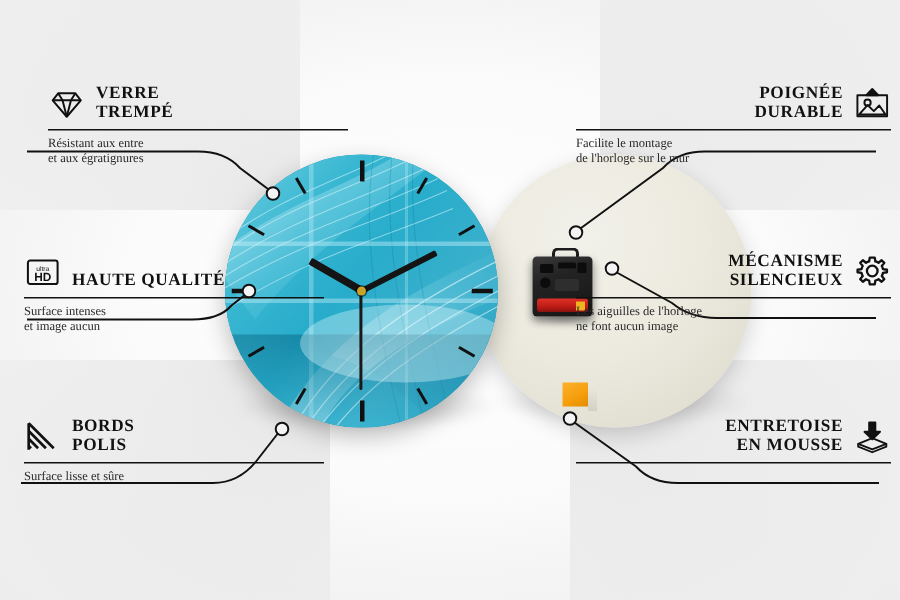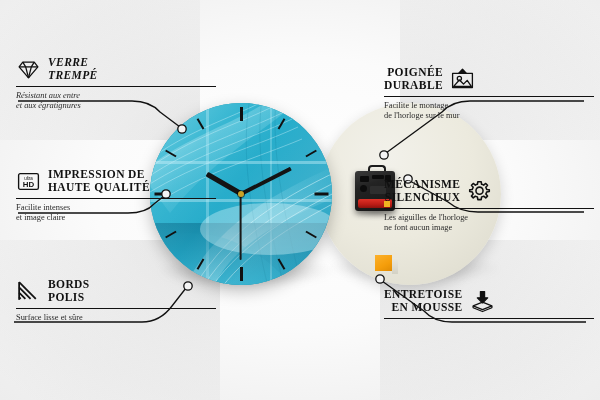--- a/index.html
+++ b/index.html
@@ -80,37 +80,37 @@
   .foam-side{position:absolute;left:242px;top:155px;width:6px;height:16px;
     background:linear-gradient(180deg,#e9e7dc,#d3d1c4);}
 
   
   #lines{position:absolute;left:0;top:0;width:600px;height:400px;pointer-events:none;}
 
   
   .feature{position:absolute;width:200px;}
   .feature .head{display:flex;align-items:center;gap:7px;}
   .feature.left .head{justify-content:flex-start;}
-  .feature.right .head{margin-top:10px;}
+  .feature.right .head{justify-content:flex-end;}
   .titles{
     font-family:"Liberation Serif", serif;
     font-weight:700;font-size:11.5px;line-height:13px;letter-spacing:.4px;
     color:#111;text-transform:uppercase;
   }
   .feature.right .titles{text-align:right;}
   .rule{height:0;border-top:1.6px solid #111;margin-top:4px;}
   .desc{
     font-family:"Liberation Serif", serif;
     font-size:8.4px;line-height:10.2px;color:#2a2a2a;margin-top:3.5px;
   }
   .feature.right .desc{}
   .ico{width:25px;height:25px;flex:0 0 25px;color:#111;}
   .ico svg{display:block;width:25px;height:25px;}
 
-  .f1{left:16px;top:56px;font-style:italic;}
+  .f1{left:32px;top:56px;}
   .f2{left:16px;top:168px;}
   .f3{left:16px;top:278px;}
   .f4{right:6px;top:56px;}
   .f5{right:6px;top:168px;}
   .f6{right:6px;top:278px;}
   .feature.right{width:210px;}
 </style>
 </head>
 <body>
 
@@ -266,28 +266,28 @@
   <div class="feature left f2">
     <div class="head">
       <span class="ico">
         <svg viewBox="0 0 24 24" fill="none" stroke="currentColor" stroke-width="1.3">
           <rect x="2.5" y="4.5" width="19" height="15" rx="1.5"></rect>
           <text x="12" y="11" font-family="Liberation Sans, sans-serif" font-size="4.3" fill="currentColor" stroke="none" text-anchor="middle">ultra</text>
           <text x="12" y="17.4" font-family="Liberation Sans, sans-serif" font-size="7.6" font-weight="bold" fill="currentColor" stroke="none" text-anchor="middle">HD</text>
         </svg>
       </span>
       <span class="titles">
-        <span>IMPRESSION DE</span><br>
+        <br>
         <span>HAUTE QUALITÉ</span>
       </span>
     </div>
     <div class="rule"></div>
     <div class="desc">
-      <span>Facilite intenses</span><br>
-      <span>et image claire</span>
+      <span>Surface intenses</span><br>
+      <span>et image aucun</span>
     </div>
   </div>
 
   <div class="feature left f3">
     <div class="head">
       <span class="ico">
         <svg viewBox="0 0 24 24" fill="none" stroke="currentColor" stroke-width="1.7" stroke-linecap="butt">
           <path d="M3 3 L3 20"></path>
           <path d="M3 3 L19 19"></path>
           <path d="M3 8 L14 19"></path>

